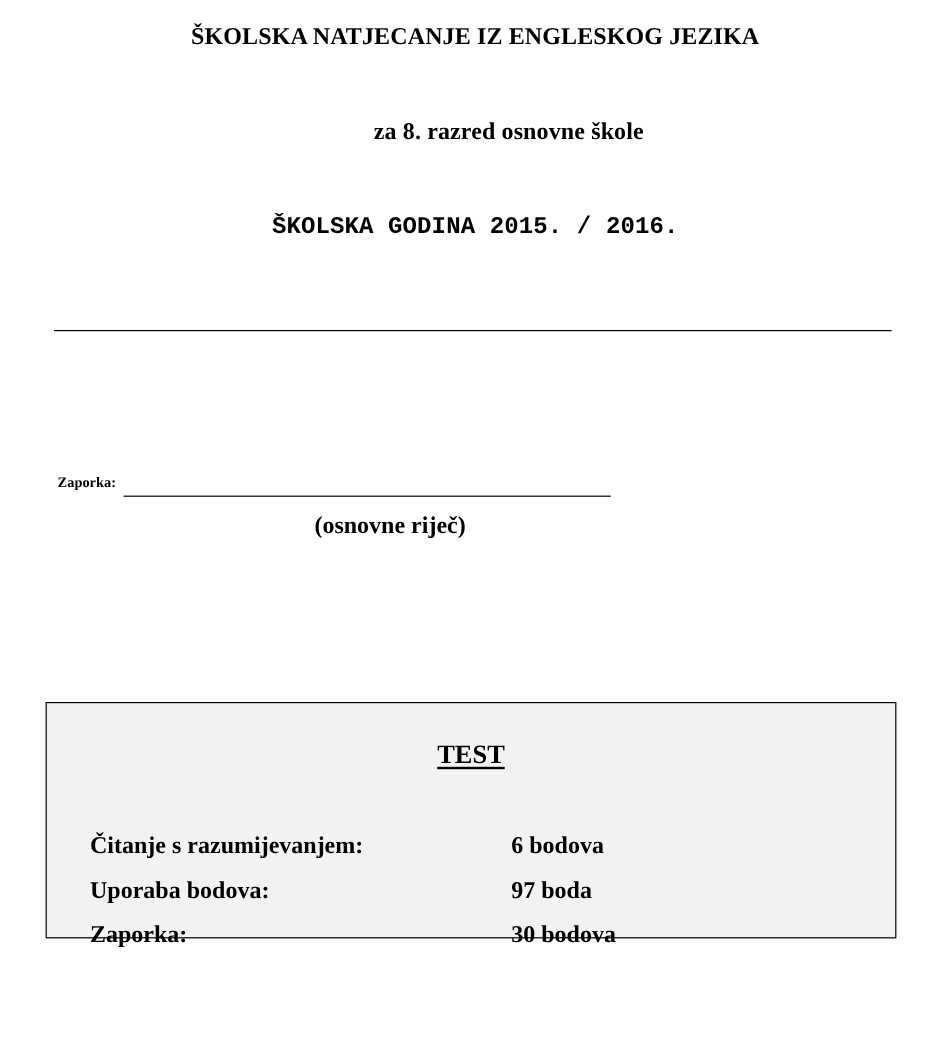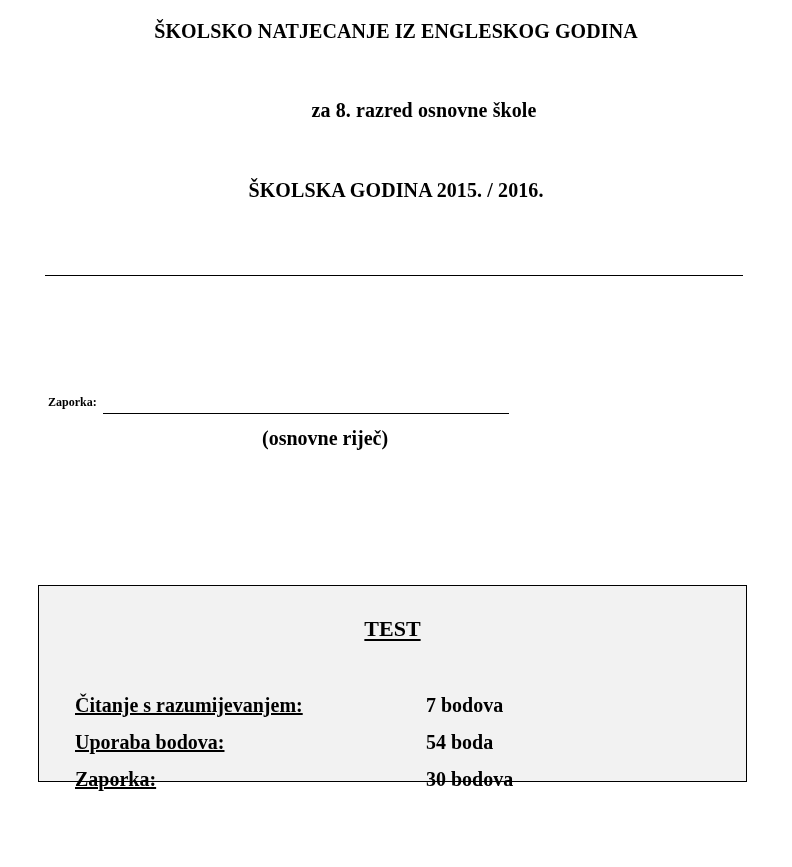--- a/index.html
+++ b/index.html
@@ -20,21 +20,21 @@
       position: absolute;
       left: 0;
       width: 792px;
       text-align: center;
       font-size: 20px;
       line-height: 24px;
       letter-spacing: 0.1px;
     }
     #title-1 { top: 19px; }
     #title-2 { top: 98px; margin-left: 28px; }
-    #title-3 { top: 178px; }
+    #title-3 { top: 178px; font-family: Liberation Mono, monospace; }
     .rule {
       position: absolute;
       left: 45px;
       top: 275px;
       width: 698px;
       height: 0;
       border-top: 1.3px solid #000;
     }
     .zaporka-row {
       position: absolute;
@@ -88,57 +88,56 @@
       left: 36px;
       font-size: 20px;
       line-height: 24px;
       width: 600px;
     }
     .score-row .lbl {
       position: absolute;
       left: 0;
       top: 0;
       white-space: nowrap;
-      text-decoration: underline;
     }
     .score-row .val {
       position: absolute;
       left: 351px;
       top: 0;
       white-space: nowrap;
     }
     #row-0 { top: 107px; }
     #row-1 { top: 144px; }
     #row-2 { top: 181px; }
   </style>
 </head>
 <body>
 
-<div id="title-1" class="title">ŠKOLSKO NATJECANJE IZ ENGLESKOG GODINA</div>
+<div id="title-1" class="title">ŠKOLSKA NATJECANJE IZ ENGLESKOG JEZIKA</div>
 <div id="title-2" class="title">za 8. razred osnovne škole</div>
 <div id="title-3" class="title">ŠKOLSKA GODINA  2015. / 2016.</div>
 
 <div class="rule"></div>
 
 <div class="zaporka-row">
   <span>Zaporka:</span>
   <span class="zaporka-line"></span>
 </div>
 <div class="zaporka-hint">(osnovne riječ)</div>
 
 <div class="test-box">
   <div class="test-heading">
     <span>TEST</span>
   </div>
 
   <div id="row-0" class="score-row">
     <span class="lbl">Čitanje s razumijevanjem:</span>
-    <span class="val">7 bodova</span>
+    <span class="val">6 bodova</span>
   </div>
   <div id="row-1" class="score-row">
     <span class="lbl">Uporaba bodova:</span>
-    <span class="val">54 boda</span>
+    <span class="val">97 boda</span>
   </div>
   <div id="row-2" class="score-row">
     <span class="lbl">Zaporka:</span>
     <span class="val">30 bodova</span>
   </div>
 </div>
 
 </body></html>

